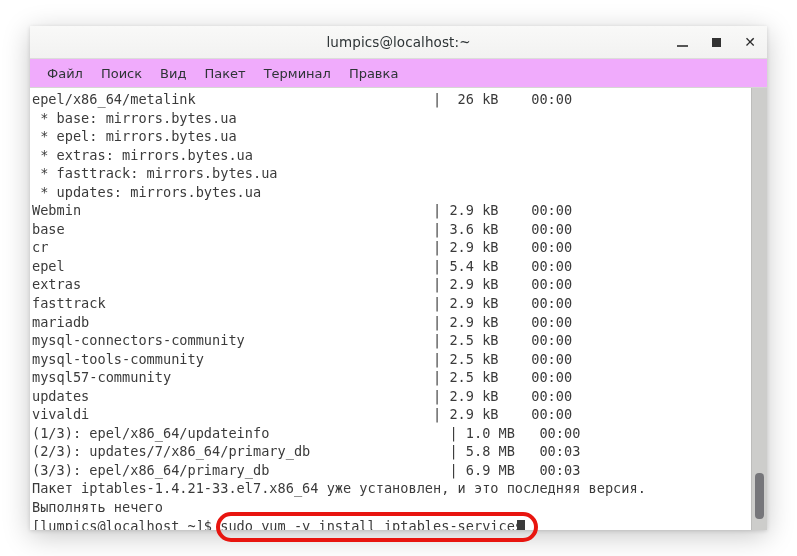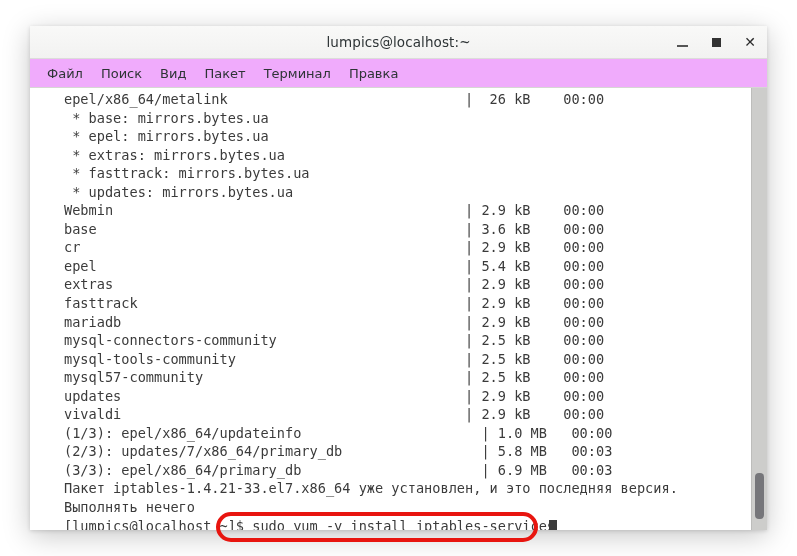--- a/index.html
+++ b/index.html
@@ -114,21 +114,20 @@
     height: 443px;
     background: #ffffff;
     display: flex;
   }
   .term {
     position: relative;
     flex: 1 1 auto;
     background: #ffffff;
     overflow: hidden;
     padding: 2px 0 0 2px;
-    margin-left: 32px;
   }
   .term-lines {
     position: absolute;
     left: 2px;
     top: 2px;
     white-space: pre;
     font-family: "DejaVu Sans Mono", "Liberation Mono", monospace;
     font-size: 13.6px;
     line-height: 18.55px;
     color: #3b3b3b;

